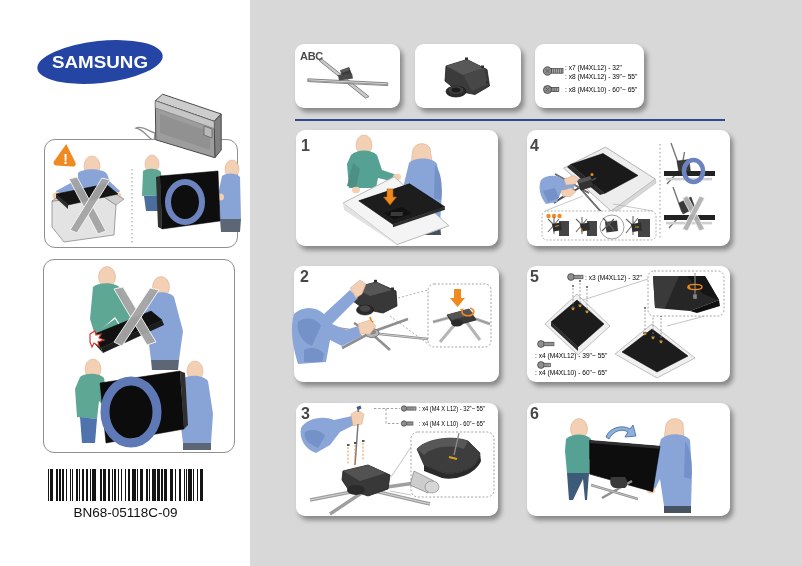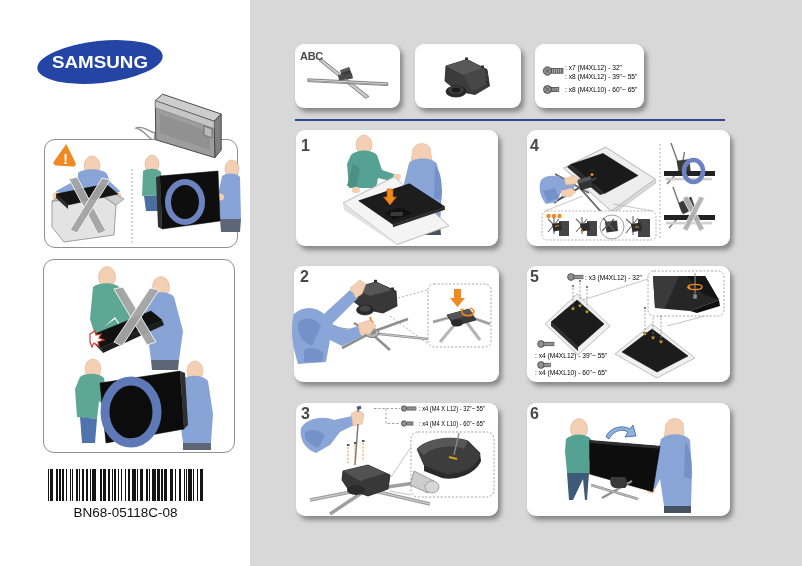--- a/index.html
+++ b/index.html
@@ -158,21 +158,21 @@
       <rect x="127.2" y="0" width="1.2" height="32"></rect>
       <rect x="130.8" y="0" width="2.4" height="32"></rect>
       <rect x="135.6" y="0" width="1.2" height="32"></rect>
       <rect x="138.0" y="0" width="1.2" height="32"></rect>
       <rect x="140.4" y="0" width="3.6" height="32"></rect>
       <rect x="145.2" y="0" width="1.2" height="32"></rect>
       <rect x="148.8" y="0" width="1.2" height="32"></rect>
       <rect x="152.4" y="0" width="2.4" height="32"></rect>
     </g>
   </svg>
-<div class="abs" style="left:48px;top:505px;width:155px;text-align:center;font-size:13.5px;color:#111">BN68-05118C-08</div>
+<div class="abs" style="left:48px;top:505px;width:155px;text-align:center;font-size:13.5px;color:#111">BN68-05118C-09</div>
 
 <div class="abs" style="left:295px;top:119px;width:430px;height:2px;background:#2d4b8e"></div>
 
 <div class="panel" style="left:295px;top:44px;width:105px;height:64px"></div>
 <div class="panel" style="left:415px;top:44px;width:106px;height:64px"></div>
 <div class="panel" style="left:535px;top:44px;width:109px;height:64px"></div>
 
 <div class="panel" style="left:296px;top:130px;width:202px;height:116px"></div>
 <div class="panel" style="left:527px;top:130px;width:203px;height:116px"></div>
 <div class="panel" style="left:294px;top:266px;width:205px;height:116px"></div>

